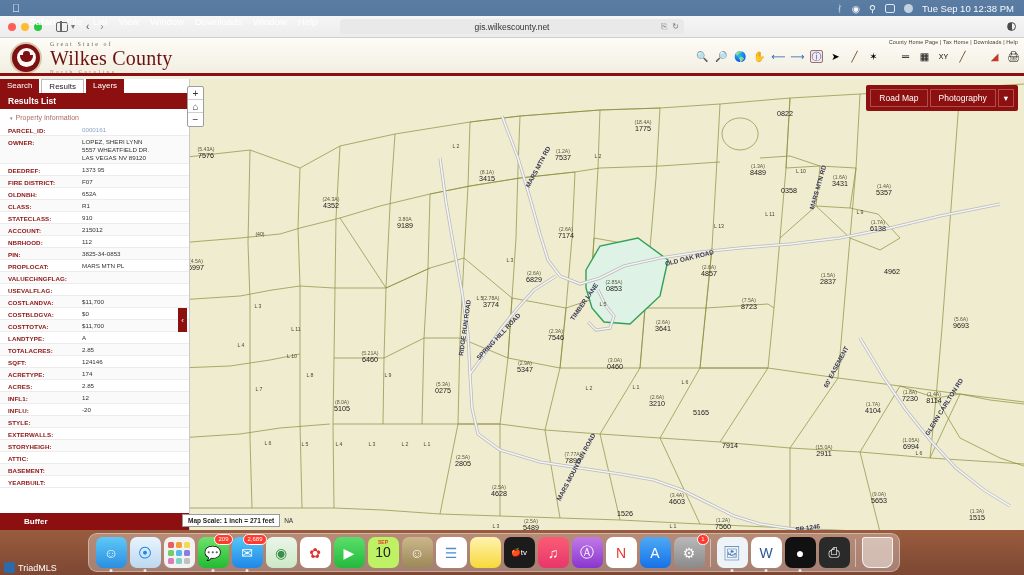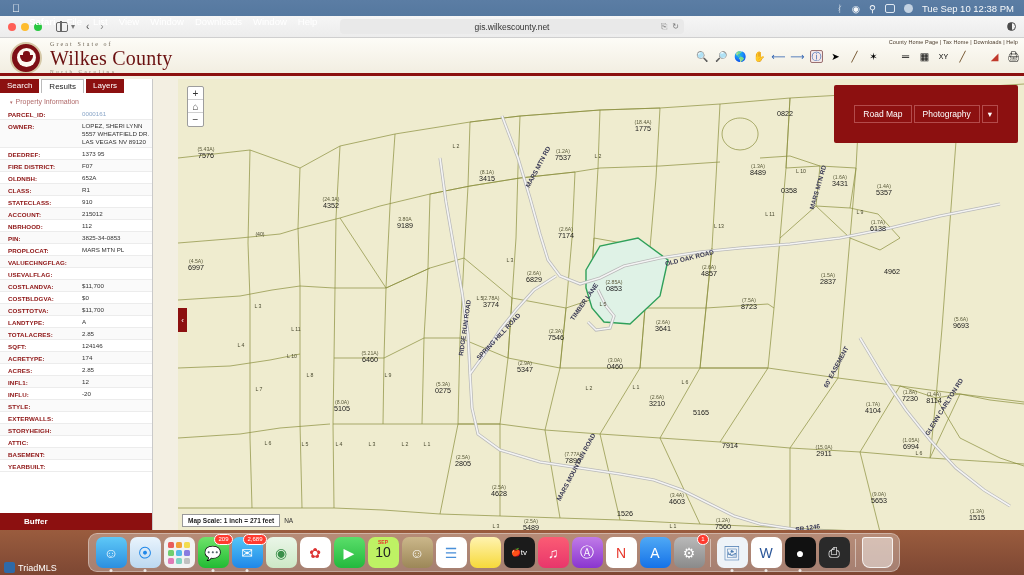--- a/index.html
+++ b/index.html
@@ -83,31 +83,31 @@
   #maparea { position:absolute; left:178px; top:41px; right:0; bottom:0; background:#efeccf; overflow:hidden; }
   #mapsvg { position:absolute; left:0; top:0; }
   #zoomctl {
     position:absolute; left:9px; top:7px; width:17px; background:#fff;
     border:1px solid #9d9d9d; border-radius:2px; z-index:5;
   }
   #zoomctl div { height:13px; display:flex;align-items:center;justify-content:center; font-size:10px; color:#333;
                  border-bottom:1px solid #cfcfcf; }
   #zoomctl div:last-child{border-bottom:none;}
   .homeglyph{ color:#7a1414; font-size:10px;}
-  #basemapbtns { position:absolute; right:6px; top:6px; display:flex; background:#8c1010; padding:20px; border-radius:2px; z-index:5;}
+  #basemapbtns { position:absolute; right:6px; top:6px; display:flex; background:#8c1010; padding:4px; border-radius:2px; z-index:5;}
   .bmbtn { background:#8c1010; color:#fff; font-size:8.5px; padding:3px 8px; border:1px solid #b34b4b; margin-right:2px; }
   .bmbtn.caret { padding:3px 5px; margin-right:0;}
   #scalebar {
     position:absolute; left:4px; bottom:3px; z-index:5; display:flex; align-items:center; gap:4px;
   }
   #scalebox { background:#fff; border:1px solid #999; font-size:6.5px; padding:2px 5px; color:#222; font-weight:bold;}
   #scaleNA { font-size:6.5px; color:#333; }
 
   
-  #panel { position:absolute; left:0; top:41px; width:153px; bottom:0; background:#fff; border-right:1px solid #c9c9c9; overflow:hidden;}
+  #panel { position:absolute; left:0; top:41px; width:190px; bottom:0; background:#fff; border-right:1px solid #c9c9c9; overflow:hidden;}
   #tabs { display:flex; background:#fff; height:14px; }
   .tab { font-size:8px; color:#fff; background:#8c1010; padding:2px 7px; margin-right:2px; line-height:10px;}
   .tab.active { background:#fff; color:#222; border:1px solid #bbb; border-bottom:none;}
   #resultshdr { background:#8c1010; color:#fff; font-size:8.5px; font-weight:bold; padding:3px 8px; }
   #detailshdr { background:#f1ece2; color:#222; font-size:8.5px; font-weight:bold; padding:4px 8px; border-bottom:1px solid #ddd;}
   #propinfo { font-size:7px; color:#b06a6a; padding:5px 8px 3px 10px; }
   #propinfo:before { content:"▾"; font-size:5px; margin-right:3px; }
   #fields { }
   .frow { display:flex; border-bottom:1px solid #ececec; min-height:11px; align-items:flex-start; padding:1.5px 0 1.5px 8px;}
   .frow:nth-child(even){ background:#fafafa; }
@@ -460,20 +460,21 @@
         <span id="scaleNA">NA</span>
       </div>
     </div>
 
     <div id="panel">
       <div id="tabs">
         <span class="tab">Search</span>
         <span class="tab active">Results</span>
         <span class="tab">Layers</span>
       </div>
+      <div id="resultshdr">Results List</div>
       <div id="propinfo">Property Information</div>
       <div id="fields">
           <div class="frow">
             <div class="fk">PARCEL_ID:</div>
             <div class="fv link">0000161</div>
           </div>
           <div class="frow">
             <div class="fk">OWNER:</div>
             <div class="fv">LOPEZ, SHERI LYNN<br>5557 WHEATFIELD DR.<br>LAS VEGAS NV 89120</div>
           </div>

